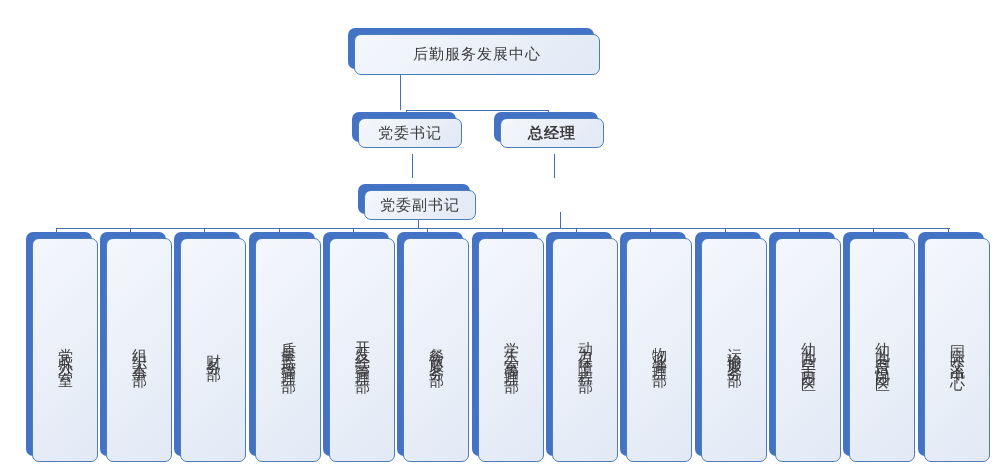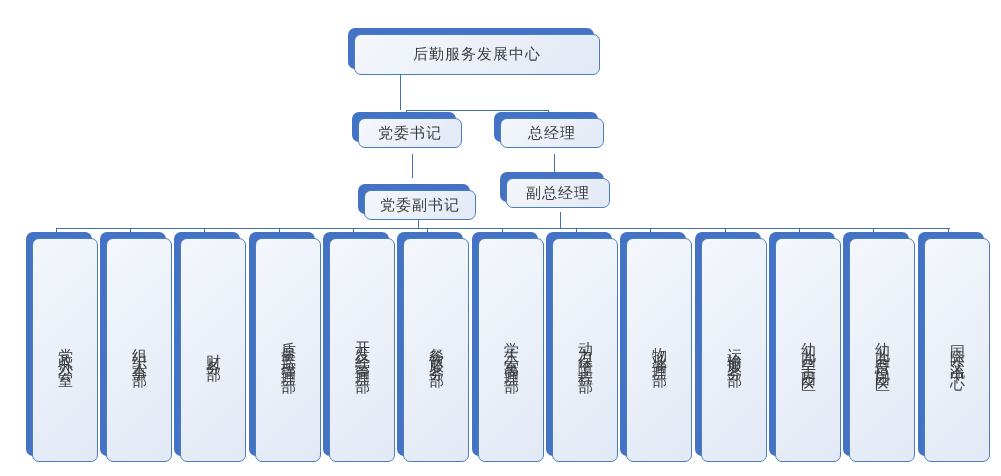--- a/index.html
+++ b/index.html
@@ -97,40 +97,34 @@
     </div>
   </div>
 
   <div class="node" style="left:348px;top:28px;width:246px;height:41px;">
     <div class="shadow"></div>
     <div class="face">
       <span class="label">后勤服务发展中心</span>
     </div>
   </div>
 
-  <div class="node" style="left:494px;top:112px;width:104px;height:30px;">
+  <div class="node" style="left:494px;top:112px;width:104px;height:30px;font-weight:bold;">
     <div class="shadow"></div>
     <div class="face">
       <span class="label">总经理</span>
     </div>
   </div>
 
   <div class="node" style="left:358px;top:172px;width:112px;height:30px;margin-top:12px;">
     <div class="shadow"></div>
     <div class="face">
       <span class="label">党委副书记</span>
     </div>
   </div>
 
-  <div class="node" style="left:500px;top:172px;width:104px;height:30px;">
-    <div class="shadow"></div>
-    <div class="face">
-      <span class="label">副总经理</span>
-    </div>
-  </div>
 
   <div class="node dept" style="left:26px;top:232px;width:66px;height:224px;">
     <div class="shadow"></div>
     <div class="face">
       <span class="label">党政办公室</span>
     </div>
   </div>
 
   <div class="node dept" style="left:100px;top:232px;width:66px;height:224px;">
     <div class="shadow"></div>

